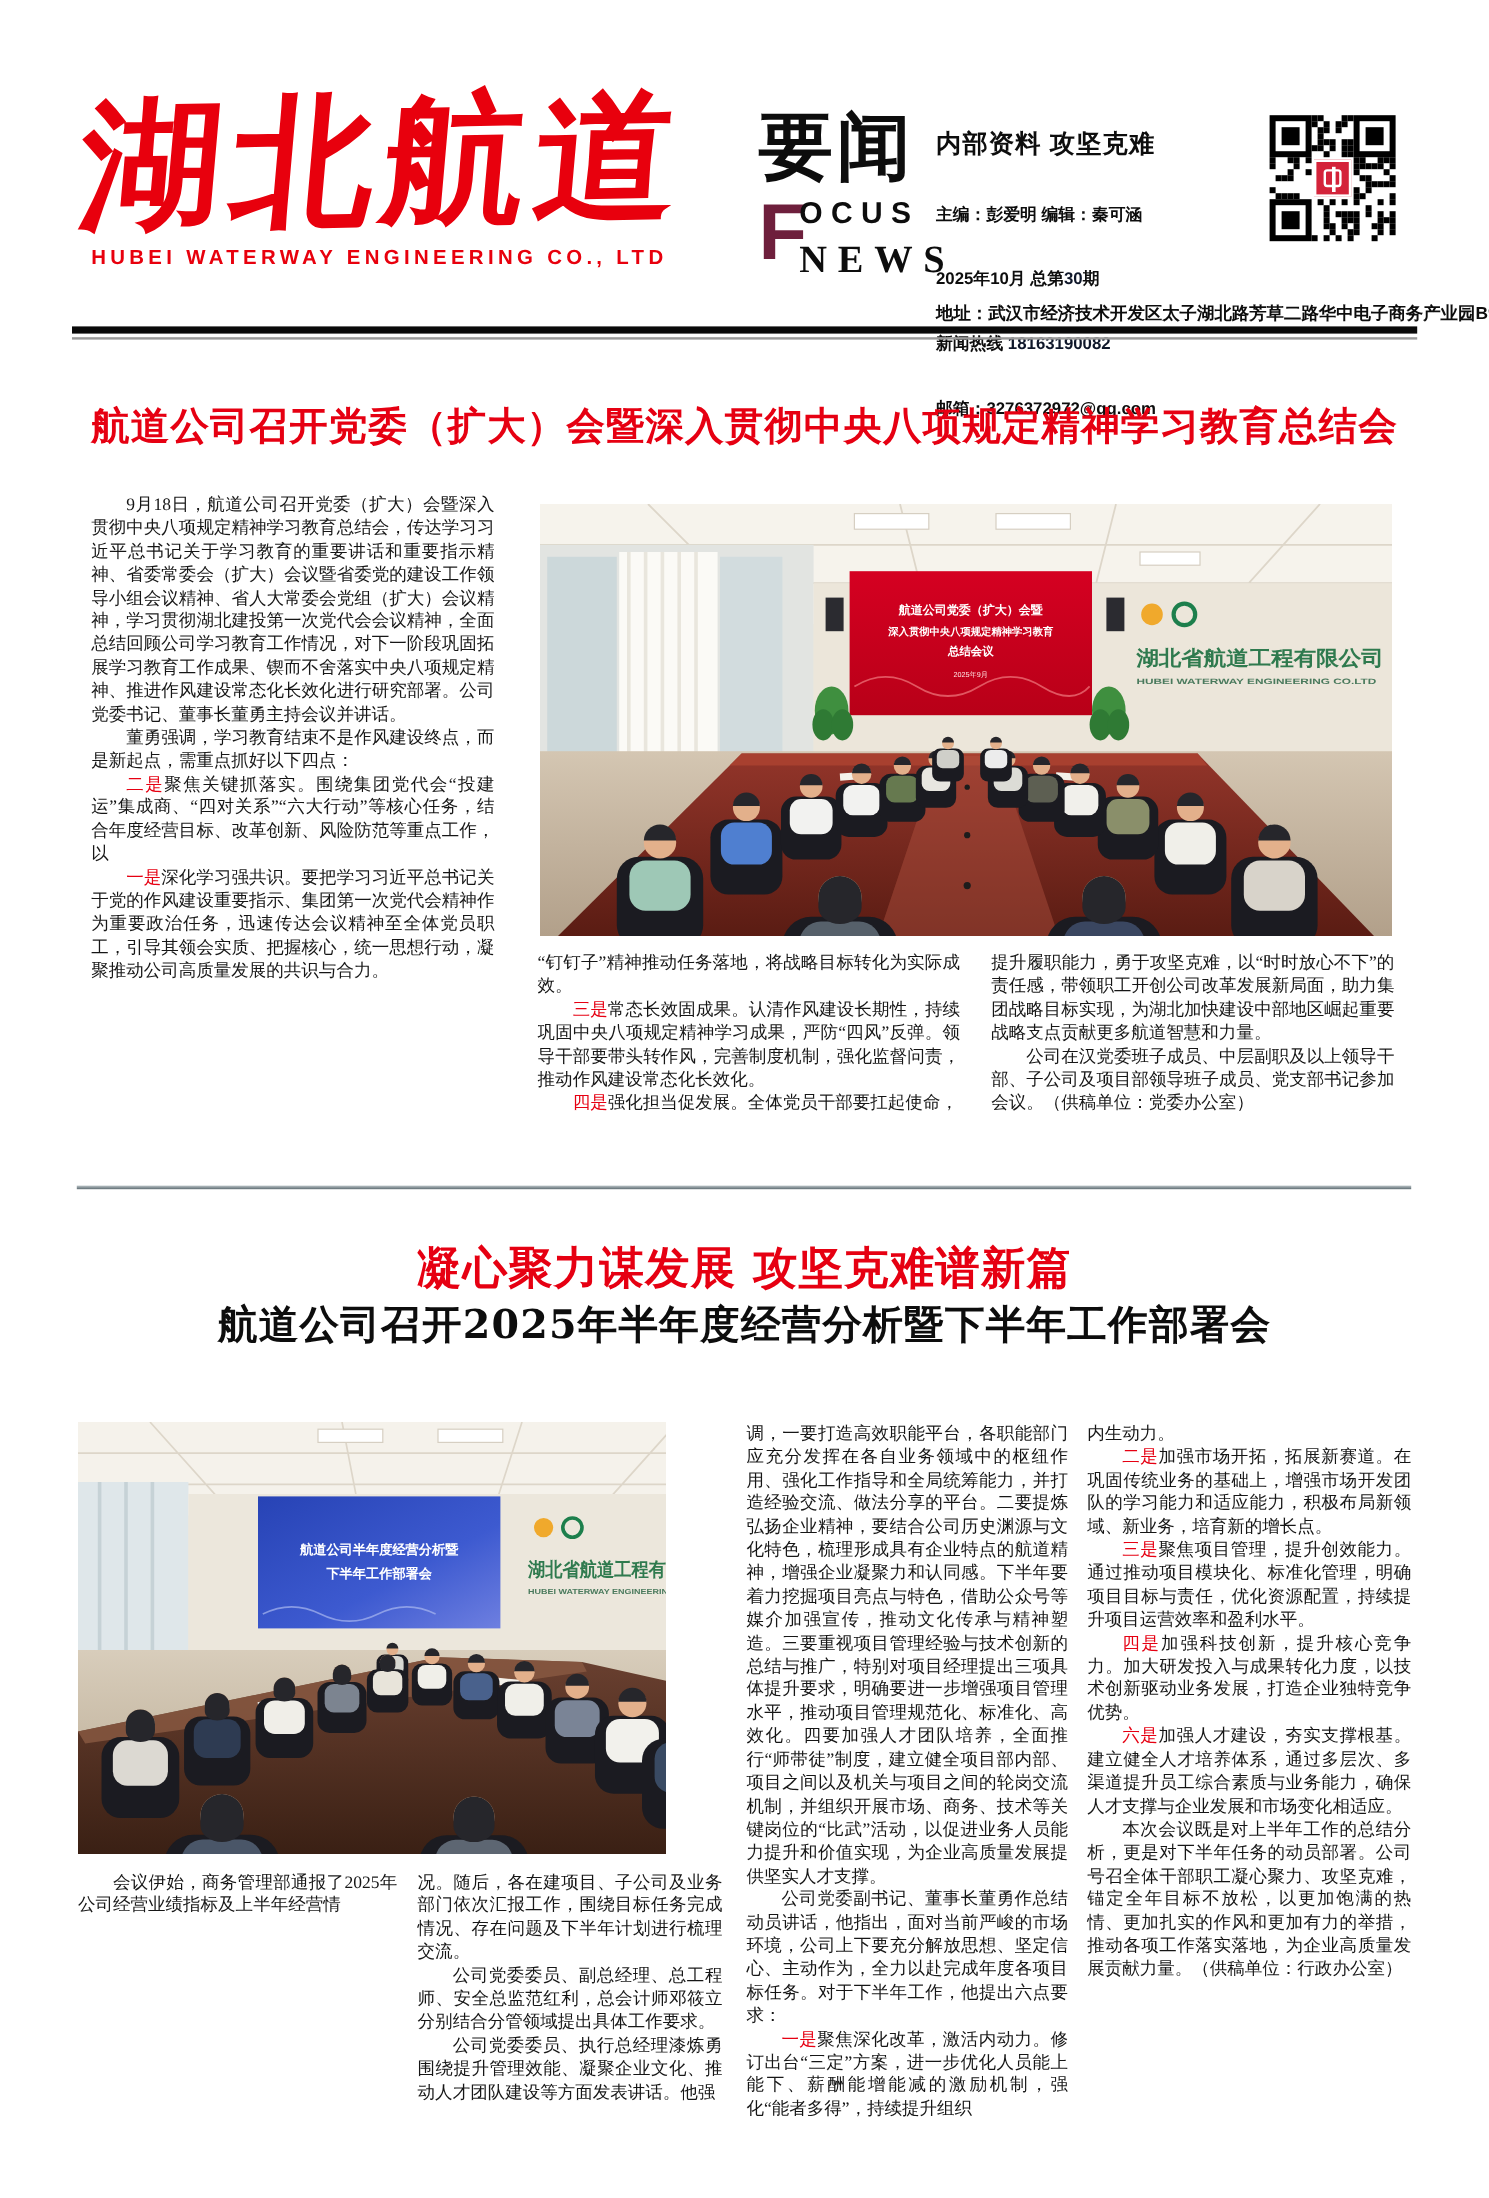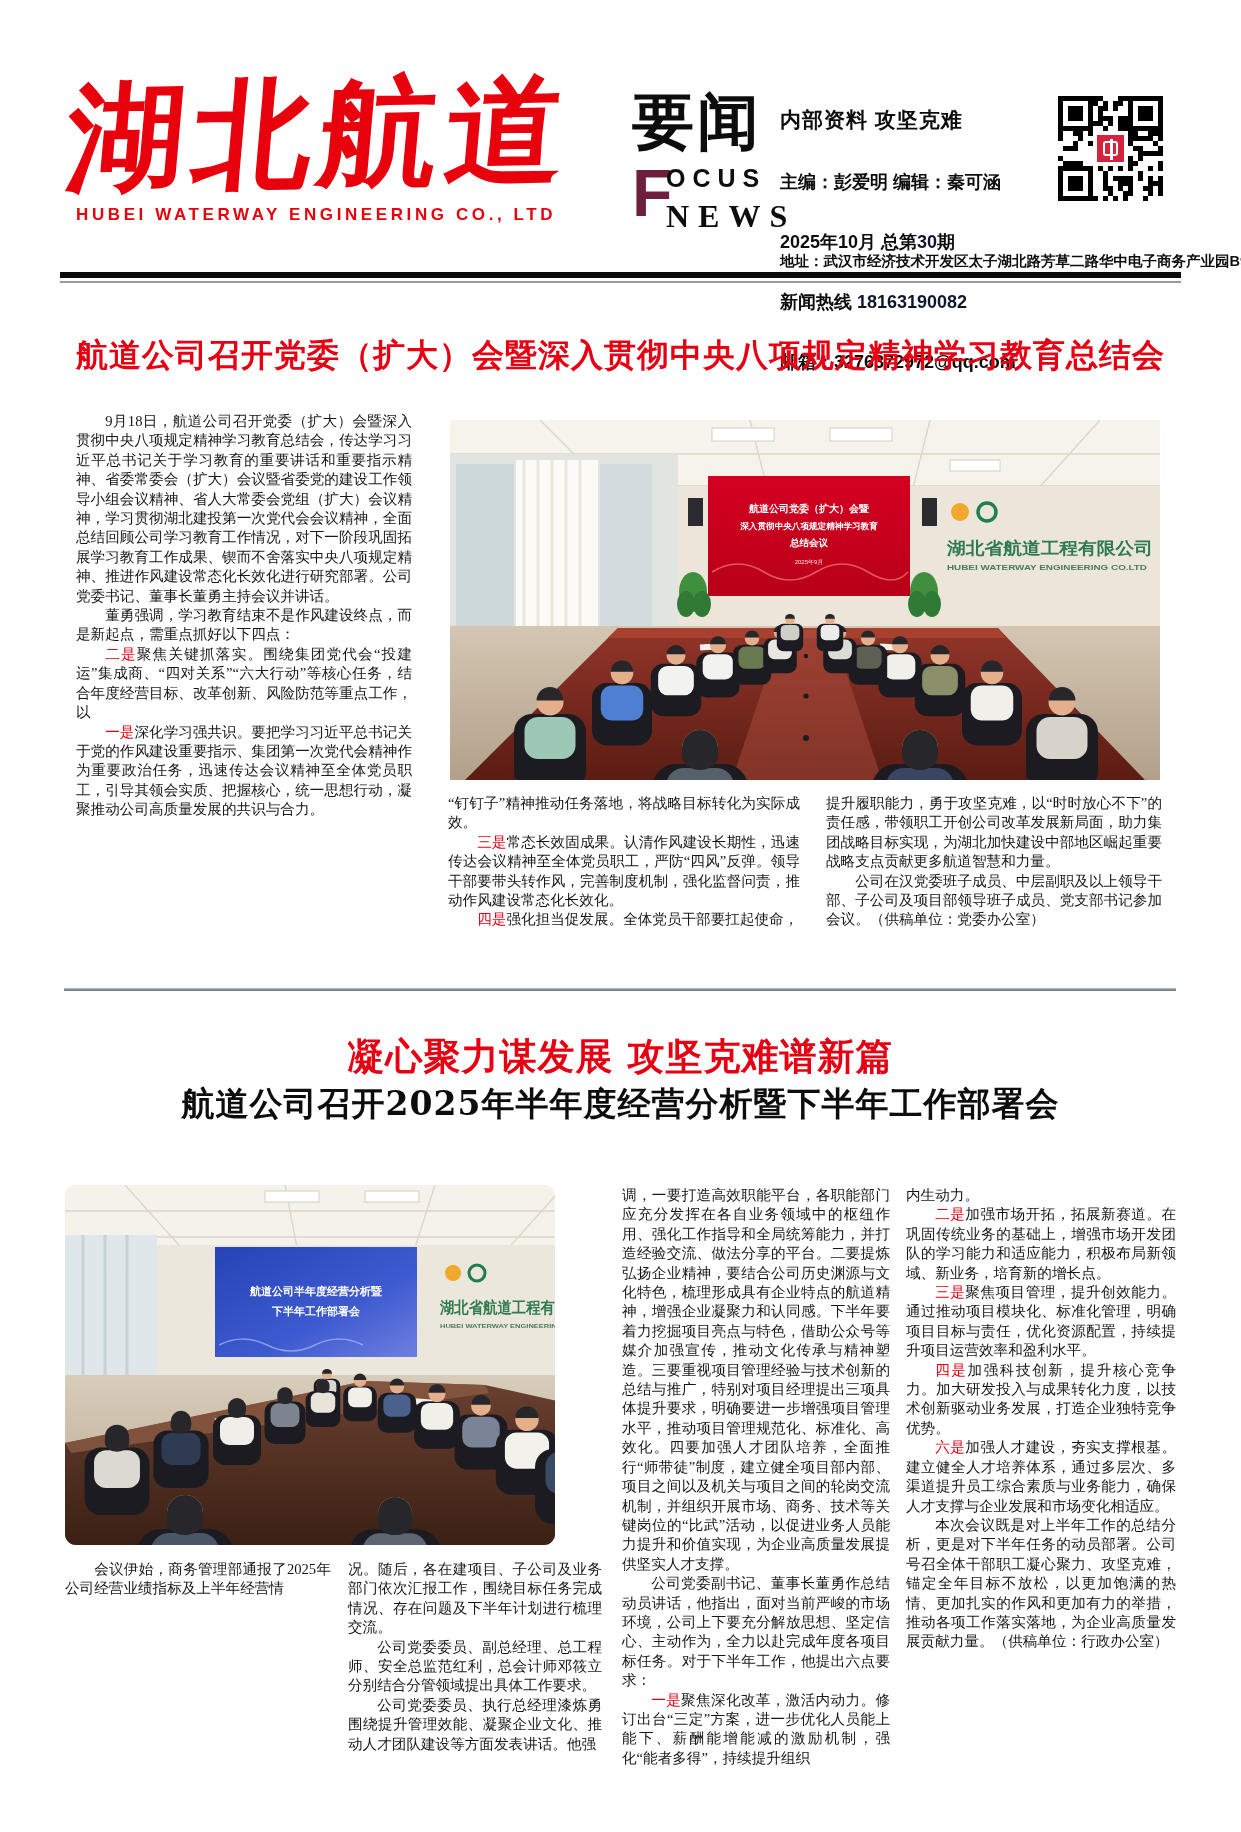--- a/index.html
+++ b/index.html
@@ -15,21 +15,21 @@
           color:#0d0d0d;font-family:"DejaVu Serif",serif;white-space:nowrap;}
   .focus{position:absolute;left:632px;top:162px;width:150px;height:78px;
          font-family:"Liberation Sans","DejaVu Sans",sans-serif;font-weight:800;color:#0d0d0d;}
   .focus .bigf{position:absolute;left:0;top:-2px;font-size:66px;line-height:66px;color:#6e1f3c;font-weight:800;}
   .focus .l1{position:absolute;left:34px;top:2px;font-size:25px;letter-spacing:7px;}
   .focus .l2{position:absolute;left:34px;top:36px;font-size:32px;letter-spacing:9px;font-family:Liberation Serif, serif;}
   .info{position:absolute;left:780px;top:106px;width:280px;font-family:"Liberation Sans","DejaVu Sans",sans-serif;
         font-weight:bold;color:#0d0d0d;}
   .info .row{white-space:nowrap;}
   .i-notice{font-size:21px;margin-bottom:17px;letter-spacing:1px;}
-  .i-line{font-size:18px;margin-bottom:7px;margin-top:36px;}
+  .i-line{font-size:14px;margin-bottom:7px;margin-top:36px;}
   .red{color:#0f172a;}
   .i-addr{position:absolute;left:780px;top:252px;width:410px;font-family:"Liberation Sans","DejaVu Sans",sans-serif;
           font-weight:bold;font-size:14.5px;color:#0d0d0d;white-space:nowrap;}
   
   .qr{position:absolute;left:1058px;top:96px;width:105px;height:105px;background:#fff;}
   .qm{position:absolute;width:5px;height:5px;background:#000;}
   .qf{position:absolute;width:35px;height:35px;background:#000;}
   .qf::before{content:"";position:absolute;left:5px;top:5px;right:5px;bottom:5px;background:#fff;}
   .qf::after{content:"";position:absolute;left:10px;top:10px;right:10px;bottom:10px;background:#000;}
   .qf.tr{right:0;} .qf.bl{bottom:0;}
@@ -370,35 +370,35 @@
             <rect x="-17" y="-2" width="34" height="28" rx="9" fill="#56606a"></rect>
             <circle cx="0" cy="-12" r="9" fill="#e3b08b"></circle>
             <path d="M-9 -12 a9 9 0 0 1 18 0 l0 4 a9 7 0 0 1 -18 0 z" fill="#26262b"></path>
           </g>
         </g>
     </svg>
   </div>
 
   <div class="tcol" style="left:448px;top:794px;width:352px;">
     <p class="ni"><span class="lead"></span><span>“钉钉子”精神推动任务落地，将战略目标转化为实际成效。</span></p>
-    <p><span class="lead">三是</span><span>常态长效固成果。认清作风建设长期性，迅速传达会议精神至全体党员职工，严防“四风”反弹。领导干部要带头转作风，完善制度机制，强化监督问责，推动作风建设常态化长效化。</span></p>
+    <p><span class="lead">三是</span><span>常态长效固成果。认清作风建设长期性，持续巩固中央八项规定精神学习成果，严防“四风”反弹。领导干部要带头转作风，完善制度机制，强化监督问责，推动作风建设常态化长效化。</span></p>
     <p><span class="lead">四是</span><span>强化担当促发展。全体党员干部要扛起使命，</span></p>
   </div>
 
   <div class="tcol" style="left:826px;top:794px;width:336px;">
     <p class="ni"><span class="lead"></span><span>提升履职能力，勇于攻坚克难，以“时时放心不下”的责任感，带领职工开创公司改革发展新局面，助力集团战略目标实现，为湖北加快建设中部地区崛起重要战略支点贡献更多航道智慧和力量。</span></p>
     <p><span class="lead"></span><span>公司在汉党委班子成员、中层副职及以上领导干部、子公司及项目部领导班子成员、党支部书记参加会议。（供稿单位：党委办公室）</span></p>
   </div>
 
   <div class="divider"></div>
 
   <div class="t2r">凝心聚力谋发展 攻坚克难谱新篇</div>
   <div class="t2b">航道公司召开2025年半年度经营分析暨下半年工作部署会</div>
 
-  <div class="photo" style="left:65px;top:1185px;width:490px;height:360px;border-radius:11px;">
+  <div class="photo" style="left:65px;top:1185px;width:490px;height:360px;">
     <svg width="537" height="360" viewBox="0 0 537 360" xmlns="http://www.w3.org/2000/svg">
       <defs>
         <linearGradient id="scr2" x1="0" y1="0" x2="1" y2="1">
           <stop offset="0" stop-color="#2743b5"></stop>
             <stop offset="0.6" stop-color="#3d5ad0"></stop>
             <stop offset="1" stop-color="#6e7fe0"></stop>
         </linearGradient>
         <linearGradient id="tbl2" x1="0" y1="0" x2="0" y2="1">
           <stop offset="0" stop-color="#6a4030"></stop>
             <stop offset="1" stop-color="#3a2014"></stop>

